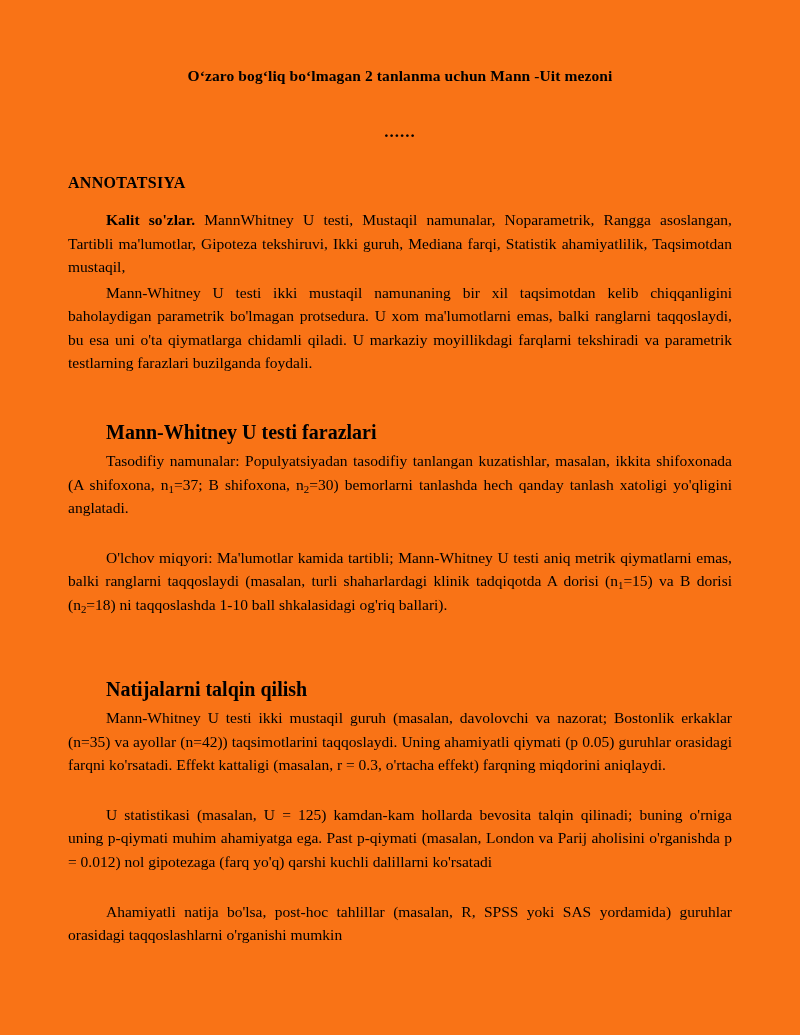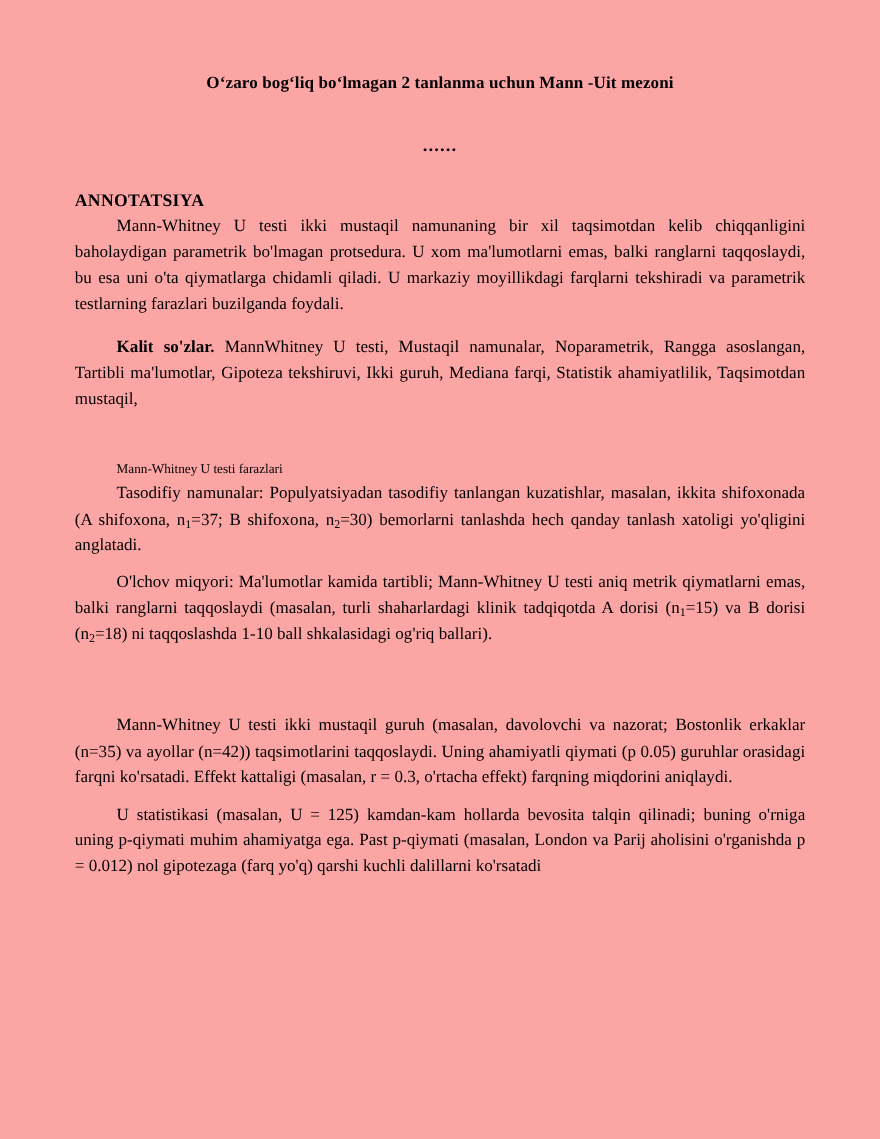--- a/index.html
+++ b/index.html
@@ -9,21 +9,21 @@
   }
   body {
     font-family: "Liberation Serif", serif;
     color: #000000;
   }
   .page {
     width: 800px;
     height: 1035px;
     box-sizing: border-box;
     padding: 52px 68px 20px 68px;
-    background: #fca5a5;
+    background: #f97316;
     position: relative;
     overflow: hidden;
   }
   .doc-title {
     text-align: center;
     font-weight: bold;
     font-size: 15.5px;
     line-height: 1.3;
     margin: 14px 0 0 0;
     letter-spacing: 0.1px;
@@ -45,27 +45,27 @@
     text-align: justify;
     font-size: 15.5px;
     line-height: 1.52;
     margin: 6px 0 0 0;
     text-indent: 38px;
   }
   p.body.tight {
     margin-top: 2px;
   }
   p.gap-sm { margin-top: 16px; }
-  p.gap-md { margin-top: 10px; }
+  p.gap-md { margin-top: 26px; }
   .kw-lead {
     font-weight: bold;
   }
   .subhead {
-    font-weight: normal;
-    font-size: 12px;
+    font-weight: bold;
+    font-size: 20px;
     margin: 0;
     text-indent: 38px;
     line-height: 1.5;
   }
   .block-gap-xl { height: 42px; }
   .block-gap-xxl { height: 58px; }
   sub {
     font-size: 70%;
     vertical-align: baseline;
     position: relative;
@@ -76,39 +76,41 @@
 <body>
 
 <div class="page">
 
   <h1 class="doc-title">O‘zaro bog‘liq bo‘lmagan 2 tanlanma uchun Mann -Uit mezoni</h1>
 
   <div class="dots">......</div>
 
   <h2 class="section-heading-center">ANNOTATSIYA</h2>
 
-  <p class="body tight">Mann-Whitney U testi ikki mustaqil namunaning bir xil taqsimotdan kelib chiqqanligini baholaydigan parametrik bo'lmagan protsedura. U xom ma'lumotlarni emas, balki ranglarni taqqoslaydi, bu esa uni  o'ta qiymatlarga chidamli qiladi. U markaziy moyillikdagi farqlarni tekshiradi va parametrik testlarning farazlari buzilganda foydali.</p>
-
   <p class="body gap-sm">
     <span class="kw-lead">Kalit so'zlar.</span><span> MannWhitney U testi, Mustaqil namunalar, Noparametrik, Rangga asoslangan, Tartibli ma'lumotlar, Gipoteza tekshiruvi, Ikki guruh, Mediana farqi, Statistik ahamiyatlilik, Taqsimotdan mustaqil,</span>
   </p>
+
+  <p class="body tight">Mann-Whitney U testi ikki mustaqil namunaning bir xil taqsimotdan kelib chiqqanligini baholaydigan parametrik bo'lmagan protsedura. U xom ma'lumotlarni emas, balki ranglarni taqqoslaydi, bu esa uni  o'ta qiymatlarga chidamli qiladi. U markaziy moyillikdagi farqlarni tekshiradi va parametrik testlarning farazlari buzilganda foydali.</p>
 
   <div class="block-gap-xl"></div>
 
   <p class="subhead">Mann-Whitney U testi farazlari</p>
 
   <p class="body tight">
     <span>Tasodifiy namunalar: Populyatsiyadan tasodifiy tanlangan kuzatishlar, masalan, ikkita shifoxonada (A shifoxona, n</span><sub>1</sub><span>=37; B shifoxona, n</span><sub>2</sub><span>=30) bemorlarni tanlashda hech qanday tanlash xatoligi yo'qligini anglatadi.</span>
   </p>
 
   <p class="body gap-md">
     <span>O'lchov miqyori: Ma'lumotlar kamida tartibli; Mann-Whitney U testi aniq metrik qiymatlarni emas, balki ranglarni taqqoslaydi (masalan, turli shaharlardagi klinik tadqiqotda A dorisi (n</span><sub>1</sub><span>=15) va B dorisi (n</span><sub>2</sub><span>=18) ni taqqoslashda 1-10 ball shkalasidagi og'riq ballari).</span>
   </p>
 
   <div class="block-gap-xxl"></div>
 
+  <p class="subhead">Natijalarni talqin qilish</p>
 
   <p class="body tight">Mann-Whitney U testi ikki mustaqil guruh (masalan, davolovchi va nazorat; Bostonlik erkaklar (n=35) va ayollar (n=42)) taqsimotlarini taqqoslaydi.   Uning ahamiyatli qiymati (p  0.05) guruhlar orasidagi farqni ko'rsatadi. Effekt kattaligi (masalan, r = 0.3, o'rtacha effekt) farqning miqdorini aniqlaydi.</p>
 
   <p class="body gap-md">U statistikasi (masalan, U = 125) kamdan-kam hollarda bevosita talqin qilinadi; buning o'rniga uning p-qiymati muhim ahamiyatga ega.  Past p-qiymati (masalan, London va Parij aholisini o'rganishda p = 0.012) nol gipotezaga (farq yo'q) qarshi kuchli dalillarni ko'rsatadi</p>
 
+  <p class="body gap-md">Ahamiyatli natija bo'lsa,   post-hoc tahlillar (masalan, R, SPSS yoki SAS yordamida) guruhlar orasidagi taqqoslashlarni o'rganishi mumkin</p>
 
 </div>
 
 </body></html>

